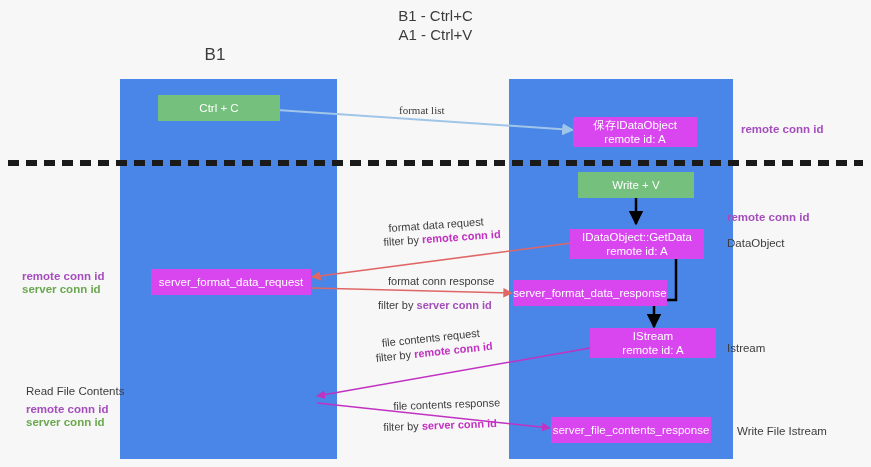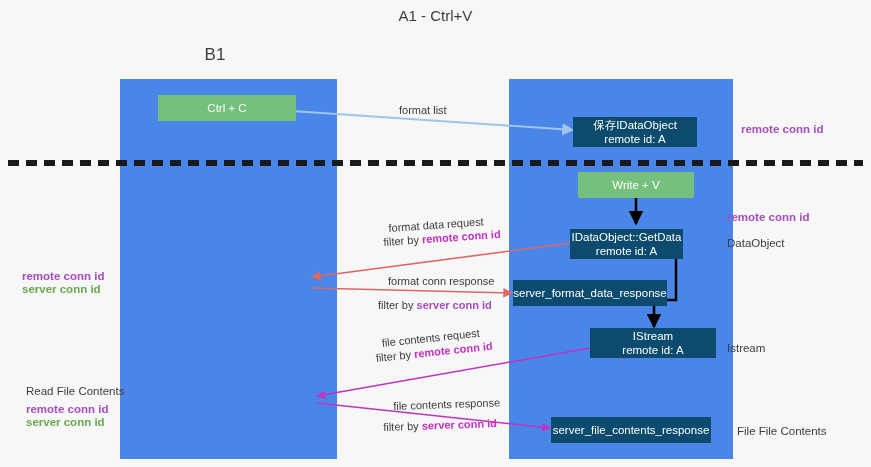--- a/index.html
+++ b/index.html
@@ -26,21 +26,21 @@
   
   .lane{position:absolute;background:#4a86e8;}
 
   
   .box{
     position:absolute;box-sizing:border-box;
     display:flex;flex-direction:column;align-items:center;justify-content:center;
     color:#ffffff;font-size:11.5px;line-height:14px;text-align:center;
   }
   .box.green{background:#74c07c;}
-  .box.orange{background:#0c4a6e;}
+  .box.orange{background:#d946ef;}
 
   
   .ann{position:absolute;font-size:11.5px;line-height:15px;}
   .ann.purple{color:#a64dbd;font-weight:bold;}
   .ann.green{color:#6aa84f;font-weight:bold;}
   .ann.dark{color:#3c3c3c;}
   .ann.right{text-align:left;}
 
   
   .elabel{position:absolute;font-size:11px;line-height:14px;color:#3c3c3c;white-space:nowrap;}
@@ -49,20 +49,21 @@
   .elabel.rot{transform-origin:left top;}
 
   svg.overlay{position:absolute;left:0;top:0;width:871px;height:467px;pointer-events:none;}
 </style>
 </head>
 <body>
 
 <div id="stage">
 
   <div class="title">
+    <div>B1 - Ctrl+C</div>
     <div>A1 - Ctrl+V</div>
   </div>
 
   <div class="colhead" style="left:145px;top:48px;width:140px;">
     <div>B1</div>
   </div>
 
   <div class="lane" style="left:120px;top:79px;width:217px;height:380px;"></div>
   <div class="lane" style="left:509px;top:79px;width:224px;height:380px;"></div>
 
@@ -92,54 +93,57 @@
 
     <path d="M 676 259 L 676 300 L 654 300 L 654 327" stroke="#000000" stroke-width="2.5" fill="none" marker-end="url(#ah-black)"></path>
 
     <line x1="590" y1="348" x2="317" y2="396" stroke="#c232c2" stroke-width="1.5" marker-end="url(#ah-magenta)"></line>
 
     <line x1="317" y1="403" x2="550" y2="428" stroke="#c232c2" stroke-width="1.5" marker-end="url(#ah-magenta)"></line>
 
     <line x1="8" y1="163" x2="863" y2="163" stroke="#1a1a1a" stroke-width="6" stroke-dasharray="11 7"></line>
   </svg>
 
-  <div class="box green" style="left:158px;top:95px;width:138px;height:26px;">
+  <div class="box green" style="left:158px;top:95px;width:122px;height:26px;">
     <span>Ctrl + C</span>
   </div>
 
+  <div class="box orange" style="left:151px;top:269px;width:160px;height:26px;">
+    <span>server_format_data_request</span>
+  </div>
 
 
   <div class="box orange" style="left:573px;top:117px;width:124px;height:30px;">
     <span>保存IDataObject</span>
     <span>remote id: A</span>
   </div>
 
   <div class="box green" style="left:578px;top:172px;width:116px;height:26px;">
     <span>Write + V</span>
   </div>
 
-  <div class="box orange" style="left:570px;top:229px;width:113px;height:30px;">
+  <div class="box orange" style="left:570px;top:229px;width:134px;height:30px;">
     <span>IDataObject::GetData</span>
     <span>remote id: A</span>
   </div>
 
   <div class="box orange" style="left:513px;top:280px;width:154px;height:26px;">
     <span>server_format_data_response</span>
   </div>
 
   <div class="box orange" style="left:590px;top:328px;width:126px;height:30px;">
     <span>IStream</span>
     <span>remote id: A</span>
   </div>
 
   <div class="box orange" style="left:551px;top:417px;width:160px;height:26px;">
     <span>server_file_contents_response</span>
   </div>
 
-  <div class="elabel" style="left:399px;top:103px;">format list</div>
+  <div class="elabel" style="left:399px;top:103px;font-family:Liberation Serif, serif;">format list</div>
 
   <div class="elabel rot" style="left:388px;top:221px;transform:rotate(-4deg);">
     <span>format data request</span>
   </div>
   <div class="elabel rot" style="left:383px;top:235px;transform:rotate(-4deg);">
     <span>filter by </span><span class="hl-magenta">remote conn id</span>
   </div>
 
   <div class="elabel" style="left:388px;top:274px;">format conn response</div>
   <div class="elabel" style="left:378px;top:298px;">
@@ -161,21 +165,21 @@
   </div>
 
   <div class="ann purple right" style="left:741px;top:122px;">remote conn id</div>
 
   <div class="ann purple right" style="left:727px;top:210px;">remote conn id</div>
 
   <div class="ann dark right" style="left:727px;top:236px;text-align:center;">DataObject</div>
 
   <div class="ann dark right" style="left:727px;top:341px;">Istream</div>
 
-  <div class="ann dark right" style="left:737px;top:424px;">File File Contents</div>
+  <div class="ann dark right" style="left:737px;top:424px;">Write File Istream</div>
 
   <div class="ann purple" style="left:22px;top:269px;">remote conn id</div>
   <div class="ann green" style="left:22px;top:282px;">server conn id</div>
 
   <div class="ann dark" style="left:26px;top:384px;">Read File Contents</div>
   <div class="ann purple" style="left:26px;top:402px;">remote conn id</div>
   <div class="ann green" style="left:26px;top:415px;">server conn id</div>
 
 </div>
 

